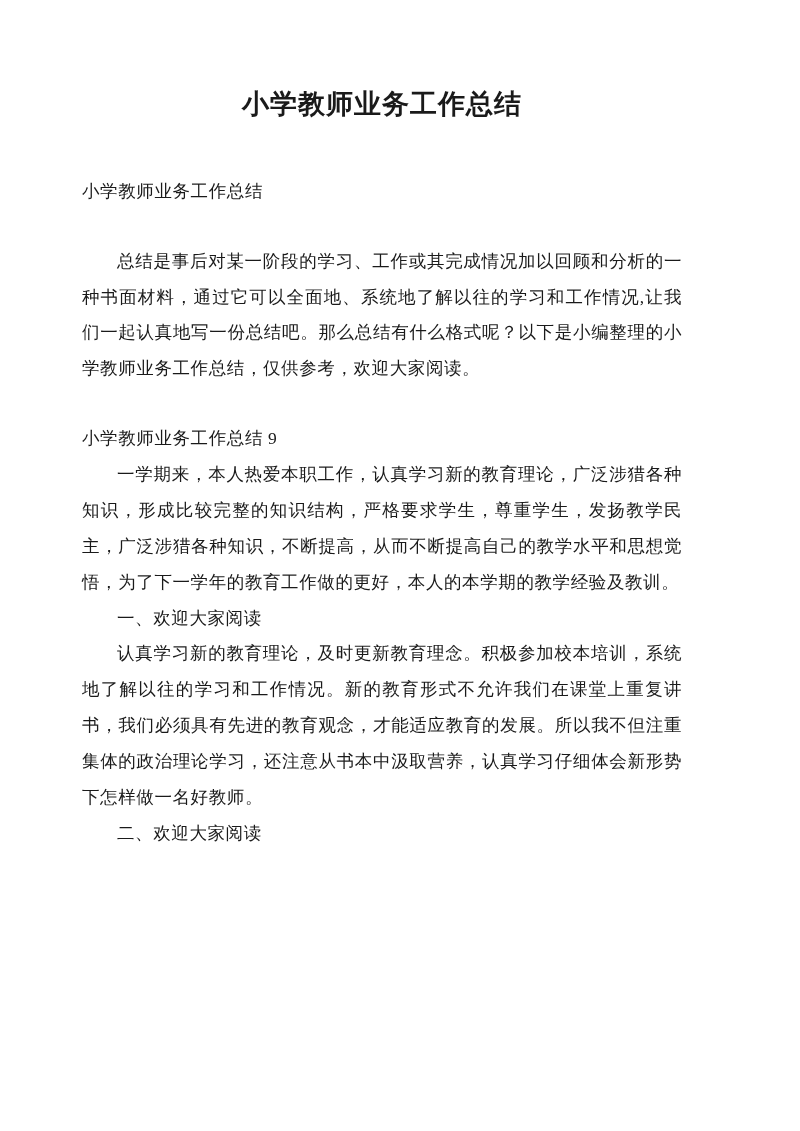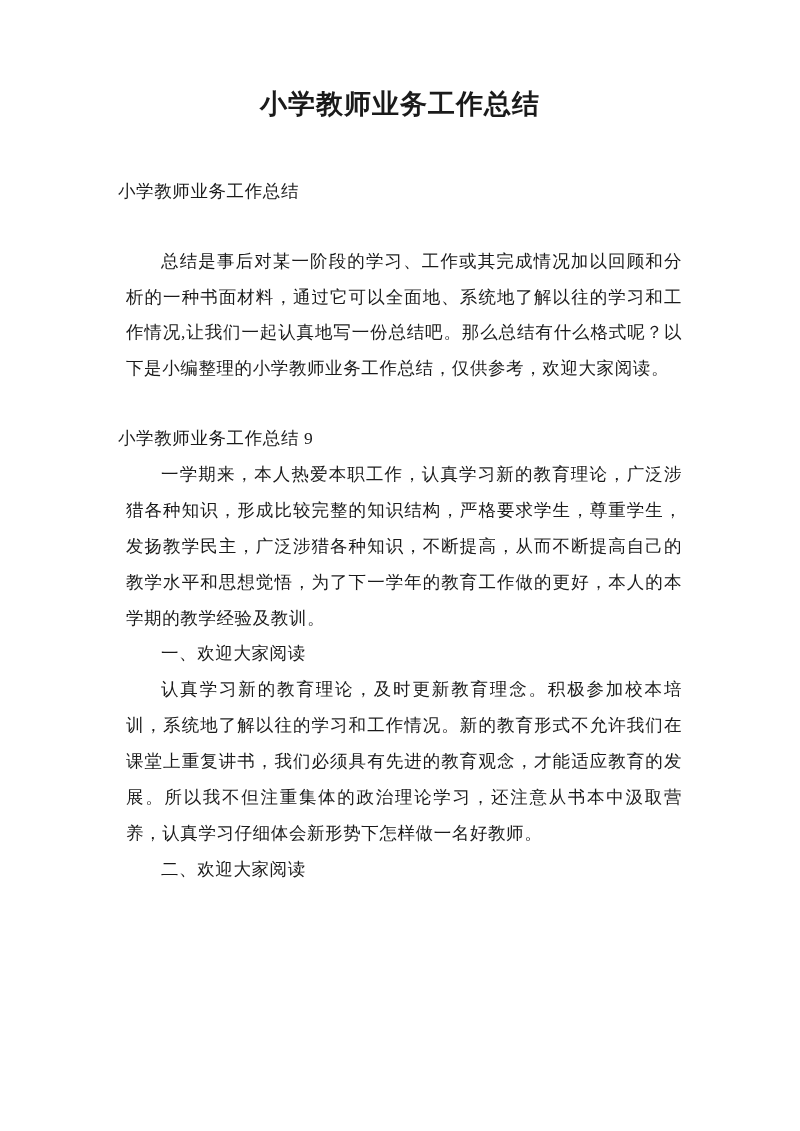--- a/index.html
+++ b/index.html
@@ -11,21 +11,21 @@
     width: 800px;
     height: 1131px;
     font-family: "Liberation Serif", "DejaVu Serif", serif;
     color: #1a1a1a;
     overflow: hidden;
   }
   .page {
     width: 800px;
     height: 960px;
     box-sizing: border-box;
-    padding: 86px 118px 60px 118px;
+    padding: 86px 118px 60px 82px;
     position: relative;
   }
   .doc-title {
     text-align: center;
     font-size: 27px;
     font-weight: bold;
     letter-spacing: 1px;
     margin: 0 0 50px 0;
     line-height: 1.4;
     font-family: "Liberation Serif", "DejaVu Serif", serif;
@@ -33,21 +33,20 @@
   .para {
     font-size: 17.5px;
     line-height: 2.05;
     margin: 0;
     text-align: justify;
     letter-spacing: 0.6px;
     font-family: "Liberation Serif", "DejaVu Serif", serif;
   }
   .para.indent {
     text-indent: 2em;
-    margin-left: 8px;
   }
   .gap-lg { height: 34px; }
 </style>
 </head>
 <body>
 
 <div class="page">
 
   <h1 class="doc-title">小学教师业务工作总结</h1>
 

